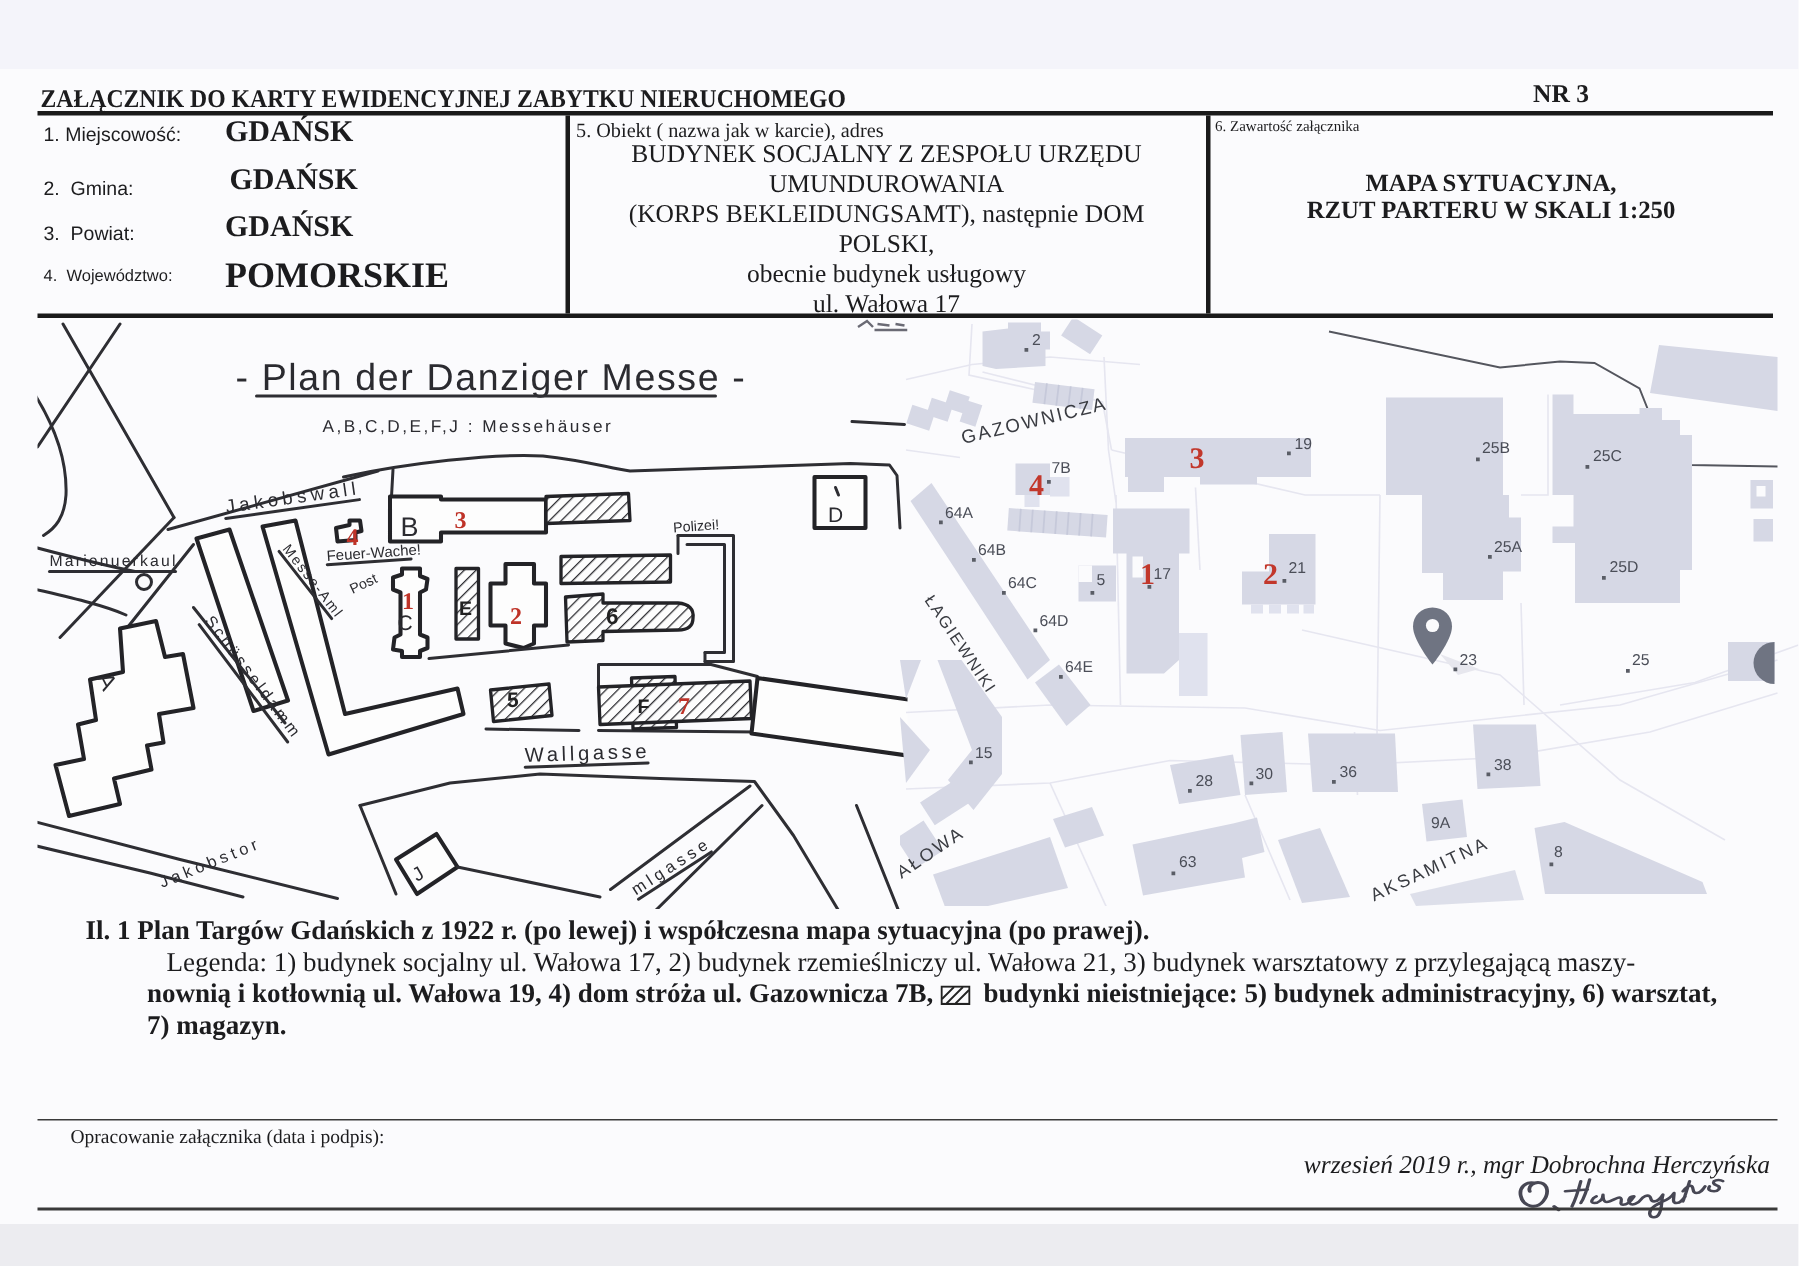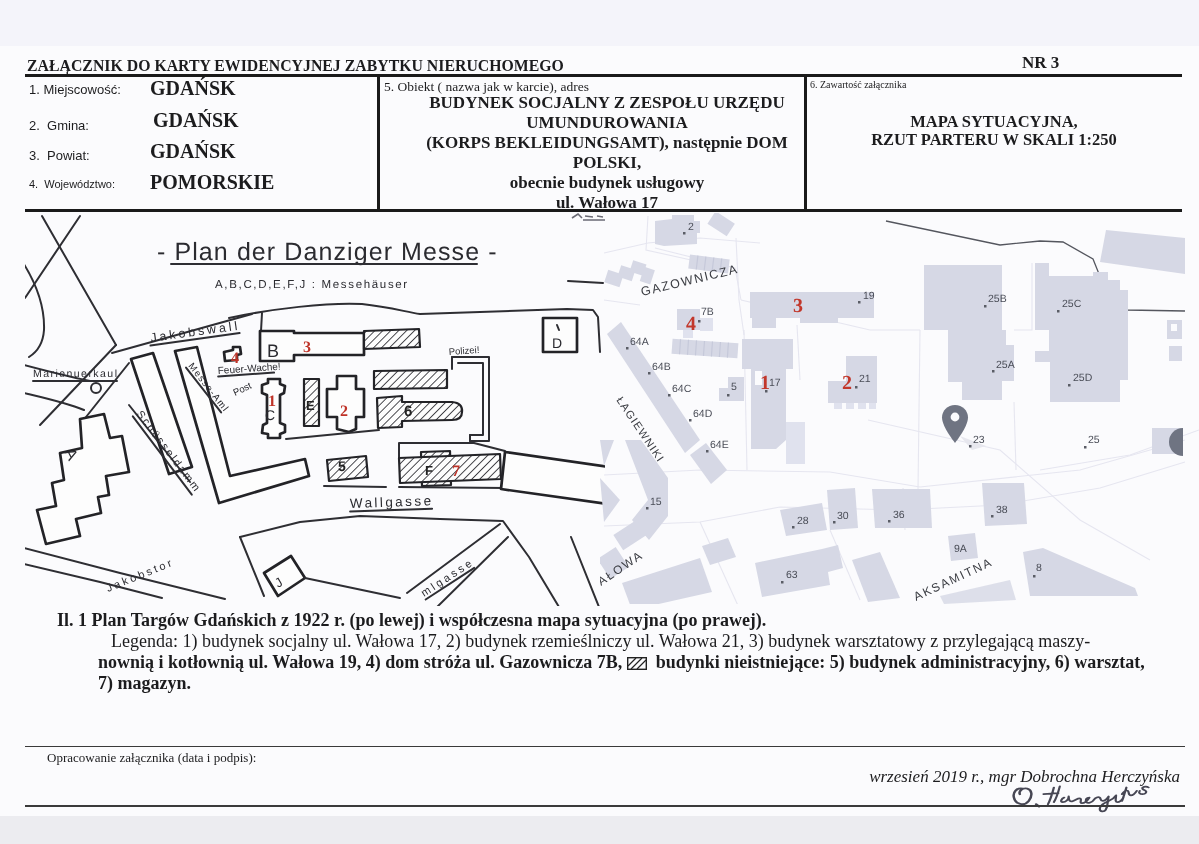--- a/index.html
+++ b/index.html
@@ -34,25 +34,25 @@
 <div class="abs sans" style="left:29px;top:118px;font-size:13px;">2.&nbsp; Gmina:</div>
 
 <div class="abs" style="left:153px;top:109px;font-weight:bold;font-size:20px;">GDAŃSK</div>
 
 <div class="abs sans" style="left:29px;top:148px;font-size:13px;">3.&nbsp; Powiat:</div>
 
 <div class="abs" style="left:150px;top:140px;font-weight:bold;font-size:20px;">GDAŃSK</div>
 
 <div class="abs sans" style="left:29px;top:178px;font-size:11px;">4.&nbsp; Województwo:</div>
 
-<div class="abs" style="left:150px;top:171px;font-weight:bold;font-size:20px;">POMORSKIE</div>
+<div class="abs" style="left:150px;top:171px;font-weight:bold;font-size:24px;">POMORSKIE</div>
 
 <div class="abs" style="left:384px;top:79px;font-size:13.5px;">5. Obiekt ( nazwa jak w karcie), adres</div>
 
-<div class="abs" style="left:380px;top:93px;width:422px;text-align:center;font-weight:bold;font-size:17px;line-height:20px;padding-left:16px;">
+<div class="abs" style="left:380px;top:93px;width:422px;text-align:center;font-weight:normal;font-size:17px;line-height:20px;">
 BUDYNEK SOCJALNY Z ZESPOŁU URZĘDU<br>
 UMUNDUROWANIA<br>
 (KORPS BEKLEIDUNGSAMT), następnie DOM<br>
 POLSKI,<br>
 obecnie budynek usługowy<br>
 ul. Wałowa 17
 </div>
 
 <div class="abs" style="left:810px;top:79px;font-size:10px;text-align:center;">6. Zawartość załącznika</div>
 

